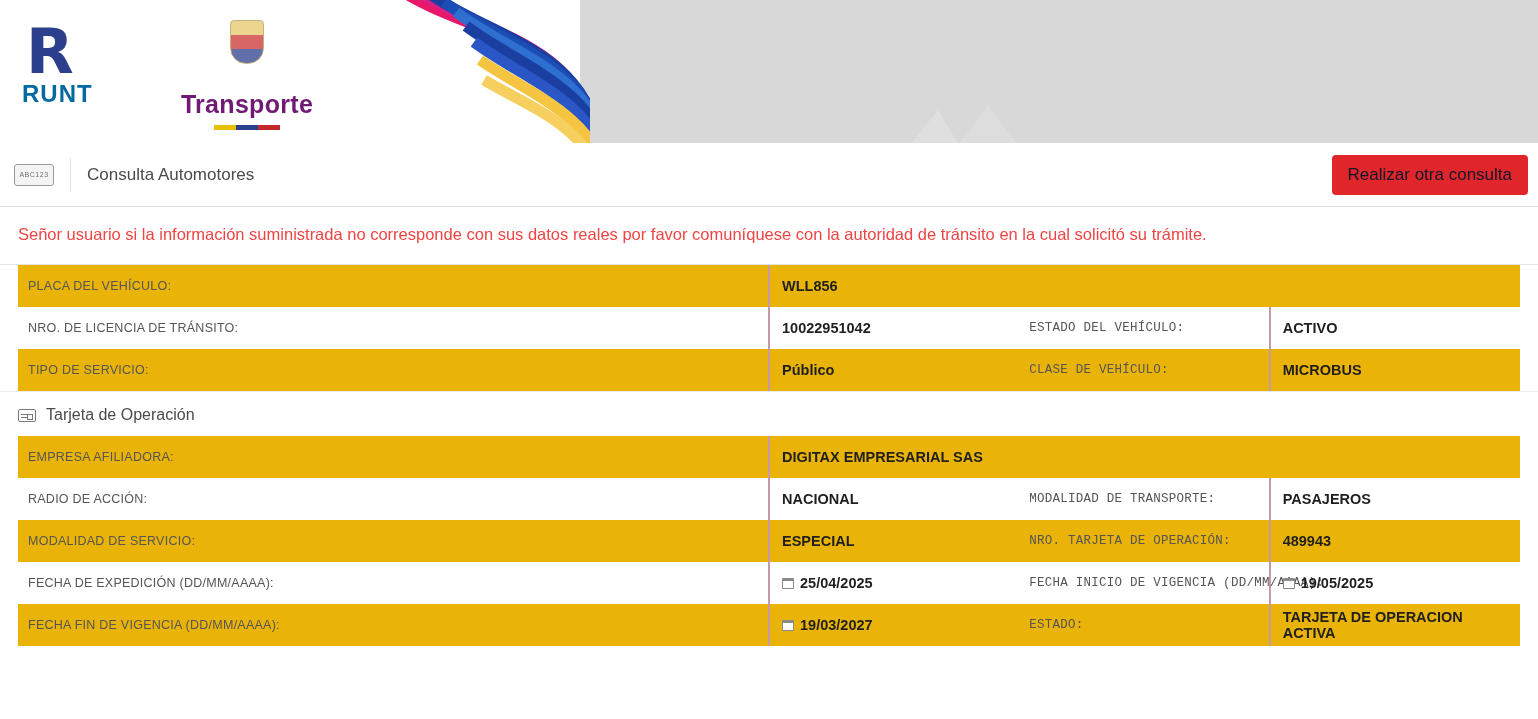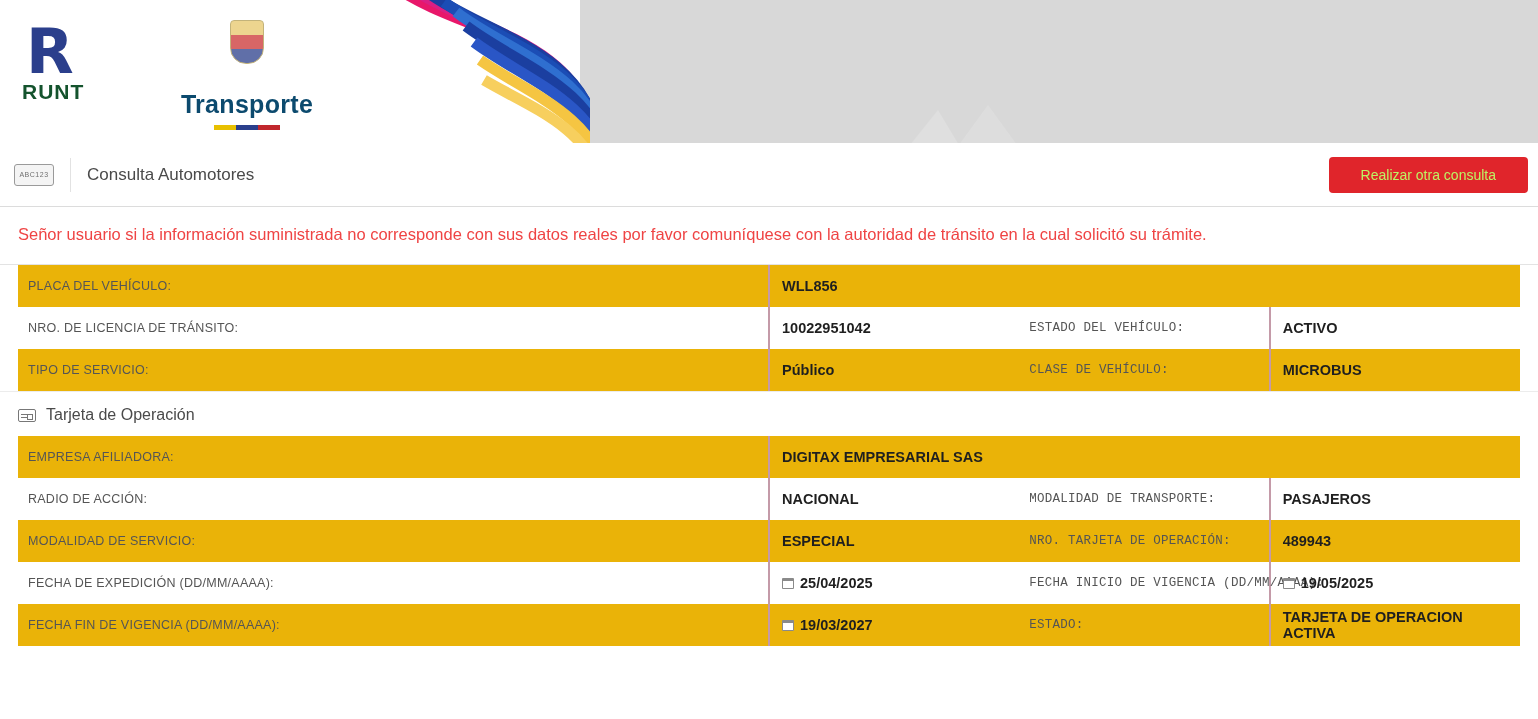--- a/index.html
+++ b/index.html
@@ -32,43 +32,43 @@
   .runt-mark {
     font-size: 62px;
     color: #2b3f8c;
     font-family: "DejaVu Sans", sans-serif;
     font-weight: bold;
     line-height: 64px;
     letter-spacing: -2px;
     padding-left: 8px;
   }
   .runt-word {
-    font-size: 21px;
-    color: #14532d;
+    font-size: 24px;
+    color: #0369a1;
     font-weight: bold;
     letter-spacing: 1px;
     margin-top: -4px;
     padding-left: 4px;
   }
   .logo-transporte {
     position: absolute;
     left: 172px; top: 20px;
     width: 150px; text-align: center;
   }
   .shield {
     width: 34px; height: 44px;
     margin: 0 auto 2px auto;
     border-radius: 4px 4px 16px 16px;
     background: linear-gradient(to bottom, #e8c86a 0%, #e8c86a 33%, #c33 33%, #c33 66%, #2b3f8c 66%, #2b3f8c 100%);
     opacity: .75;
     border: 1px solid #b09a4e;
   }
   .transporte-word {
     font-size: 25px;
-    color: #0c4a6e;
+    color: #701a75;
     font-weight: bold;
     letter-spacing: .3px;
     margin-top: 26px;
   }
   .tricolor {
     width: 66px; height: 5px;
     margin: 6px auto 0 auto;
     background: linear-gradient(to right, #e8c000 0 33%, #2b3f8c 33% 66%, #c1272d 66% 100%);
   }
   .ribbon {
@@ -111,25 +111,25 @@
     background: #e2e2e2;
     margin: 0 16px 0 16px;
   }
   .toolbar-title {
     font-size: 17px;
     color: #4a4a4a;
   }
   .btn-primary {
     margin-left: auto;
     background: #e0252b;
-    color: #bef264;
+    color: #0f172a;
     border: none;
     border-radius: 4px;
-    font-size: 14px;
-    padding: 10px 32px;
+    font-size: 17px;
+    padding: 10px 16px;
     cursor: pointer;
     font-family: "Liberation Sans", sans-serif;
   }
 
   
   .notice {
     padding: 18px 18px 20px 18px;
     font-size: 16.5px;
     color: #ef4444;
     border-bottom: 1px solid #e3e3e3;

